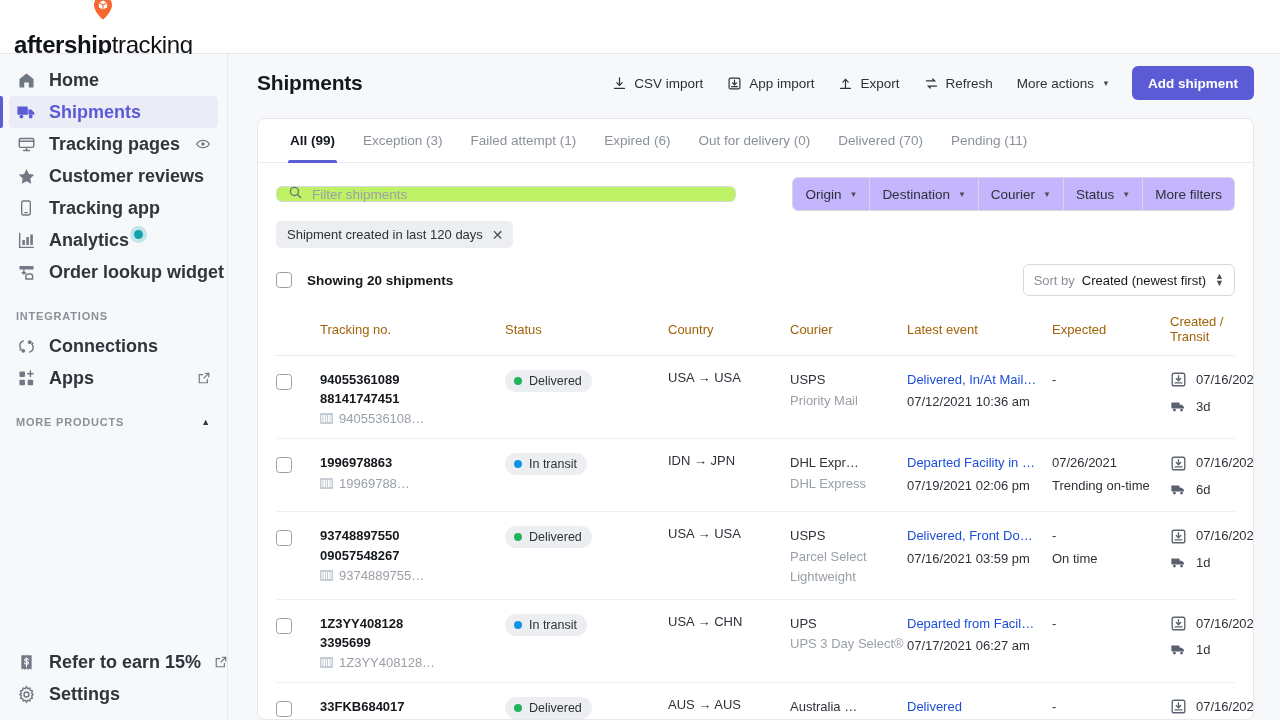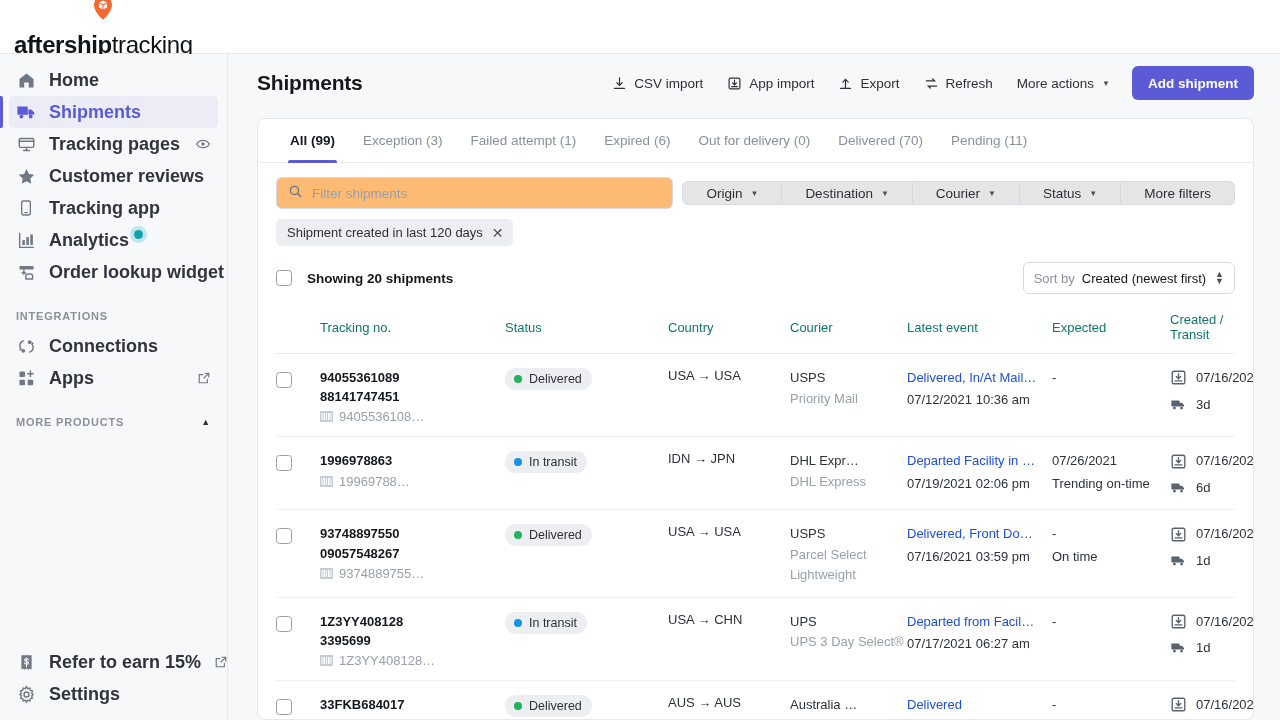--- a/index.html
+++ b/index.html
@@ -95,33 +95,33 @@
     font-size: 13.5px; color: #8a9099; cursor: pointer; white-space: nowrap;
   }
   .tab.active { color: #15181c; font-weight: 600; }
   .tab.active::after {
     content: ""; position: absolute; left: 12px; right: 12px; bottom: -1px;
     height: 3px; background: #5b5bd6; border-radius: 2px 2px 0 0;
   }
 
   .filters { display: flex; align-items: center; padding: 14px 18px 0; gap: 9px; }
   .search-box {
-    flex: 1; height: 32px; border: 1px solid #d6dae0; border-radius: 6px;
-    display: flex; align-items: center; padding: 0 11px; gap: 9px; background: #fdba74;
+    flex: 1; height: 16px; border: 1px solid #d6dae0; border-radius: 6px;
+    display: flex; align-items: center; padding: 0 11px; gap: 9px; background: #bef264;
     max-width: 460px;
   }
   .search-box input {
     border: none; outline: none; font-size: 13.5px; flex: 1;
     font-family: inherit; color: #15181c; background: transparent;
   }
   .search-box input::placeholder { color: #9aa0a8; }
   .filter-group { display: flex; margin-left: auto; }
   .filter-btn {
-    height: 24px; padding: 0 23px; border: 1px solid #d6dae0; border-left-width: 0;
-    background: #e5e5e5; font-size: 13.5px; color: #2d3138; cursor: pointer;
+    height: 34px; padding: 0 12px; border: 1px solid #d6dae0; border-left-width: 0;
+    background: #c4b5fd; font-size: 13.5px; color: #2d3138; cursor: pointer;
     display: flex; align-items: center; gap: 7px; font-family: inherit; white-space: nowrap;
   }
   .filter-btn:first-child { border-left-width: 1px; border-radius: 6px 0 0 6px; }
   .filter-btn:last-child { border-radius: 0 6px 6px 0; }
 
   .chips { padding: 10px 18px 0; display: flex; gap: 8px; }
   .chip {
     display: inline-flex; align-items: center; gap: 9px; height: 27px;
     background: #eceef1; border-radius: 5px; padding: 0 9px 0 11px;
     font-size: 13px; color: #2d3138; cursor: pointer;
@@ -140,21 +140,21 @@
     font-size: 13px; cursor: pointer; background: #fff;
   }
   .sort-label { color: #8a9099; }
   .sort-value { color: #15181c; }
   .sort-arrows { display: flex; flex-direction: column; gap: 1px; margin-left: 2px; color: #4a4f57; line-height: 0.6; font-size: 9px; }
 
   
   .table-wrap { flex: 1; min-height: 0; overflow: hidden; padding: 0 18px; }
   table { width: 100%; border-collapse: collapse; table-layout: fixed; }
   thead th {
-    text-align: left; font-size: 13px; color: #0f766e; font-weight: 400;
+    text-align: left; font-size: 13px; color: #a16207; font-weight: 400;
     padding: 18px 0 11px; border-bottom: 1px solid #e9ebef;
   }
   tbody td { padding: 14px 0 12px; border-bottom: 1px solid #eef0f3; vertical-align: top; font-size: 13px; }
   .col-chk { width: 44px; }
   .col-track { width: 185px; }
   .col-status { width: 163px; }
   .col-country { width: 122px; }
   .col-courier { width: 117px; }
   .col-event { width: 145px; }
   .col-expected { width: 118px; }

